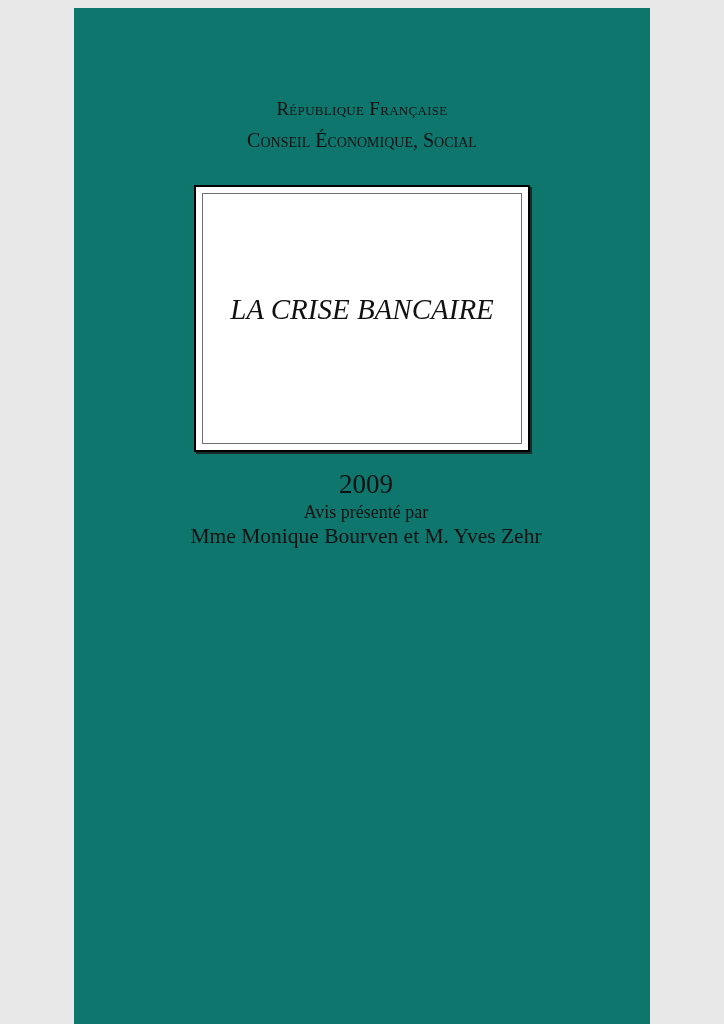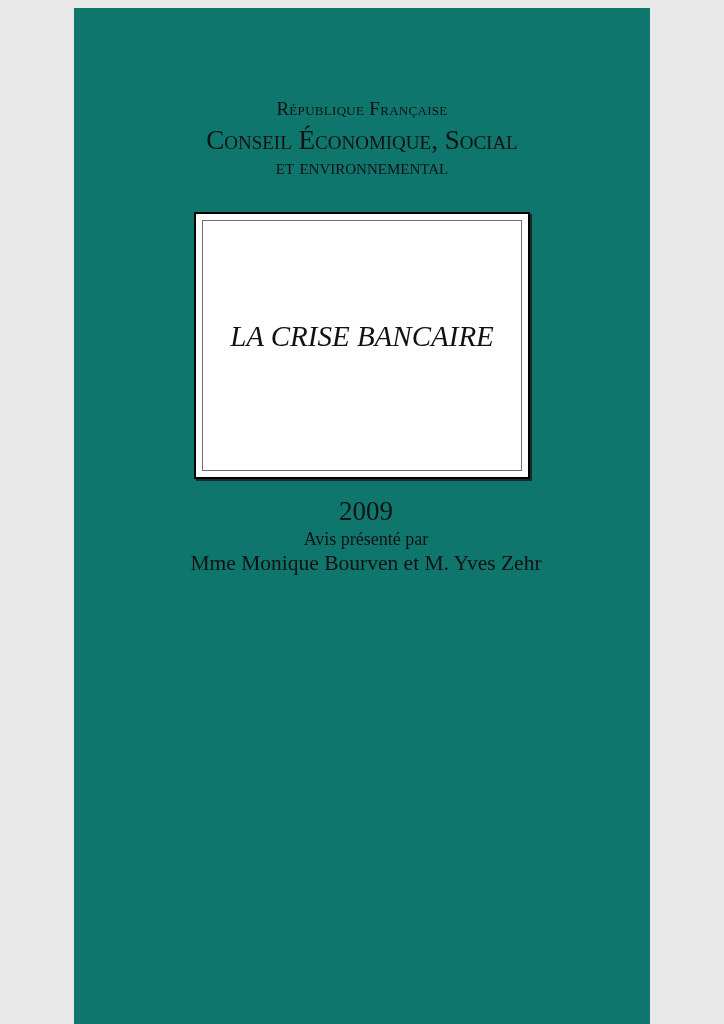--- a/index.html
+++ b/index.html
@@ -30,21 +30,21 @@
   .series-line {
     margin-top: 9px;
     font-size: 13px;
     line-height: 15px;
     font-style: italic;
     font-variant: small-caps;
     letter-spacing: 0.2px;
   }
   .council-line1 {
     margin-top: 7px;
-    font-size: 27px;
+    font-size: 20px;
     line-height: 27px;
     font-variant: small-caps;
   }
   .council-line2 {
     font-size: 21.5px;
     line-height: 27px;
     font-variant: small-caps;
   }
   .title-box {
     box-sizing: border-box;
@@ -93,21 +93,20 @@
   }
 </style>
 </head>
 <body>
 
 <div class="page">
 
   <div class="cover-header">
     <div class="republic-line">République Française</div>
     <div class="council-line1">Conseil Économique, Social</div>
-    <div class="council-line2">et environnemental</div>
   </div>
 
   <div class="title-box">
     <div class="title-box-inner">
       <div class="main-title">
         <div>LA CRISE BANCAIRE</div>
       </div>
     </div>
   </div>
 

